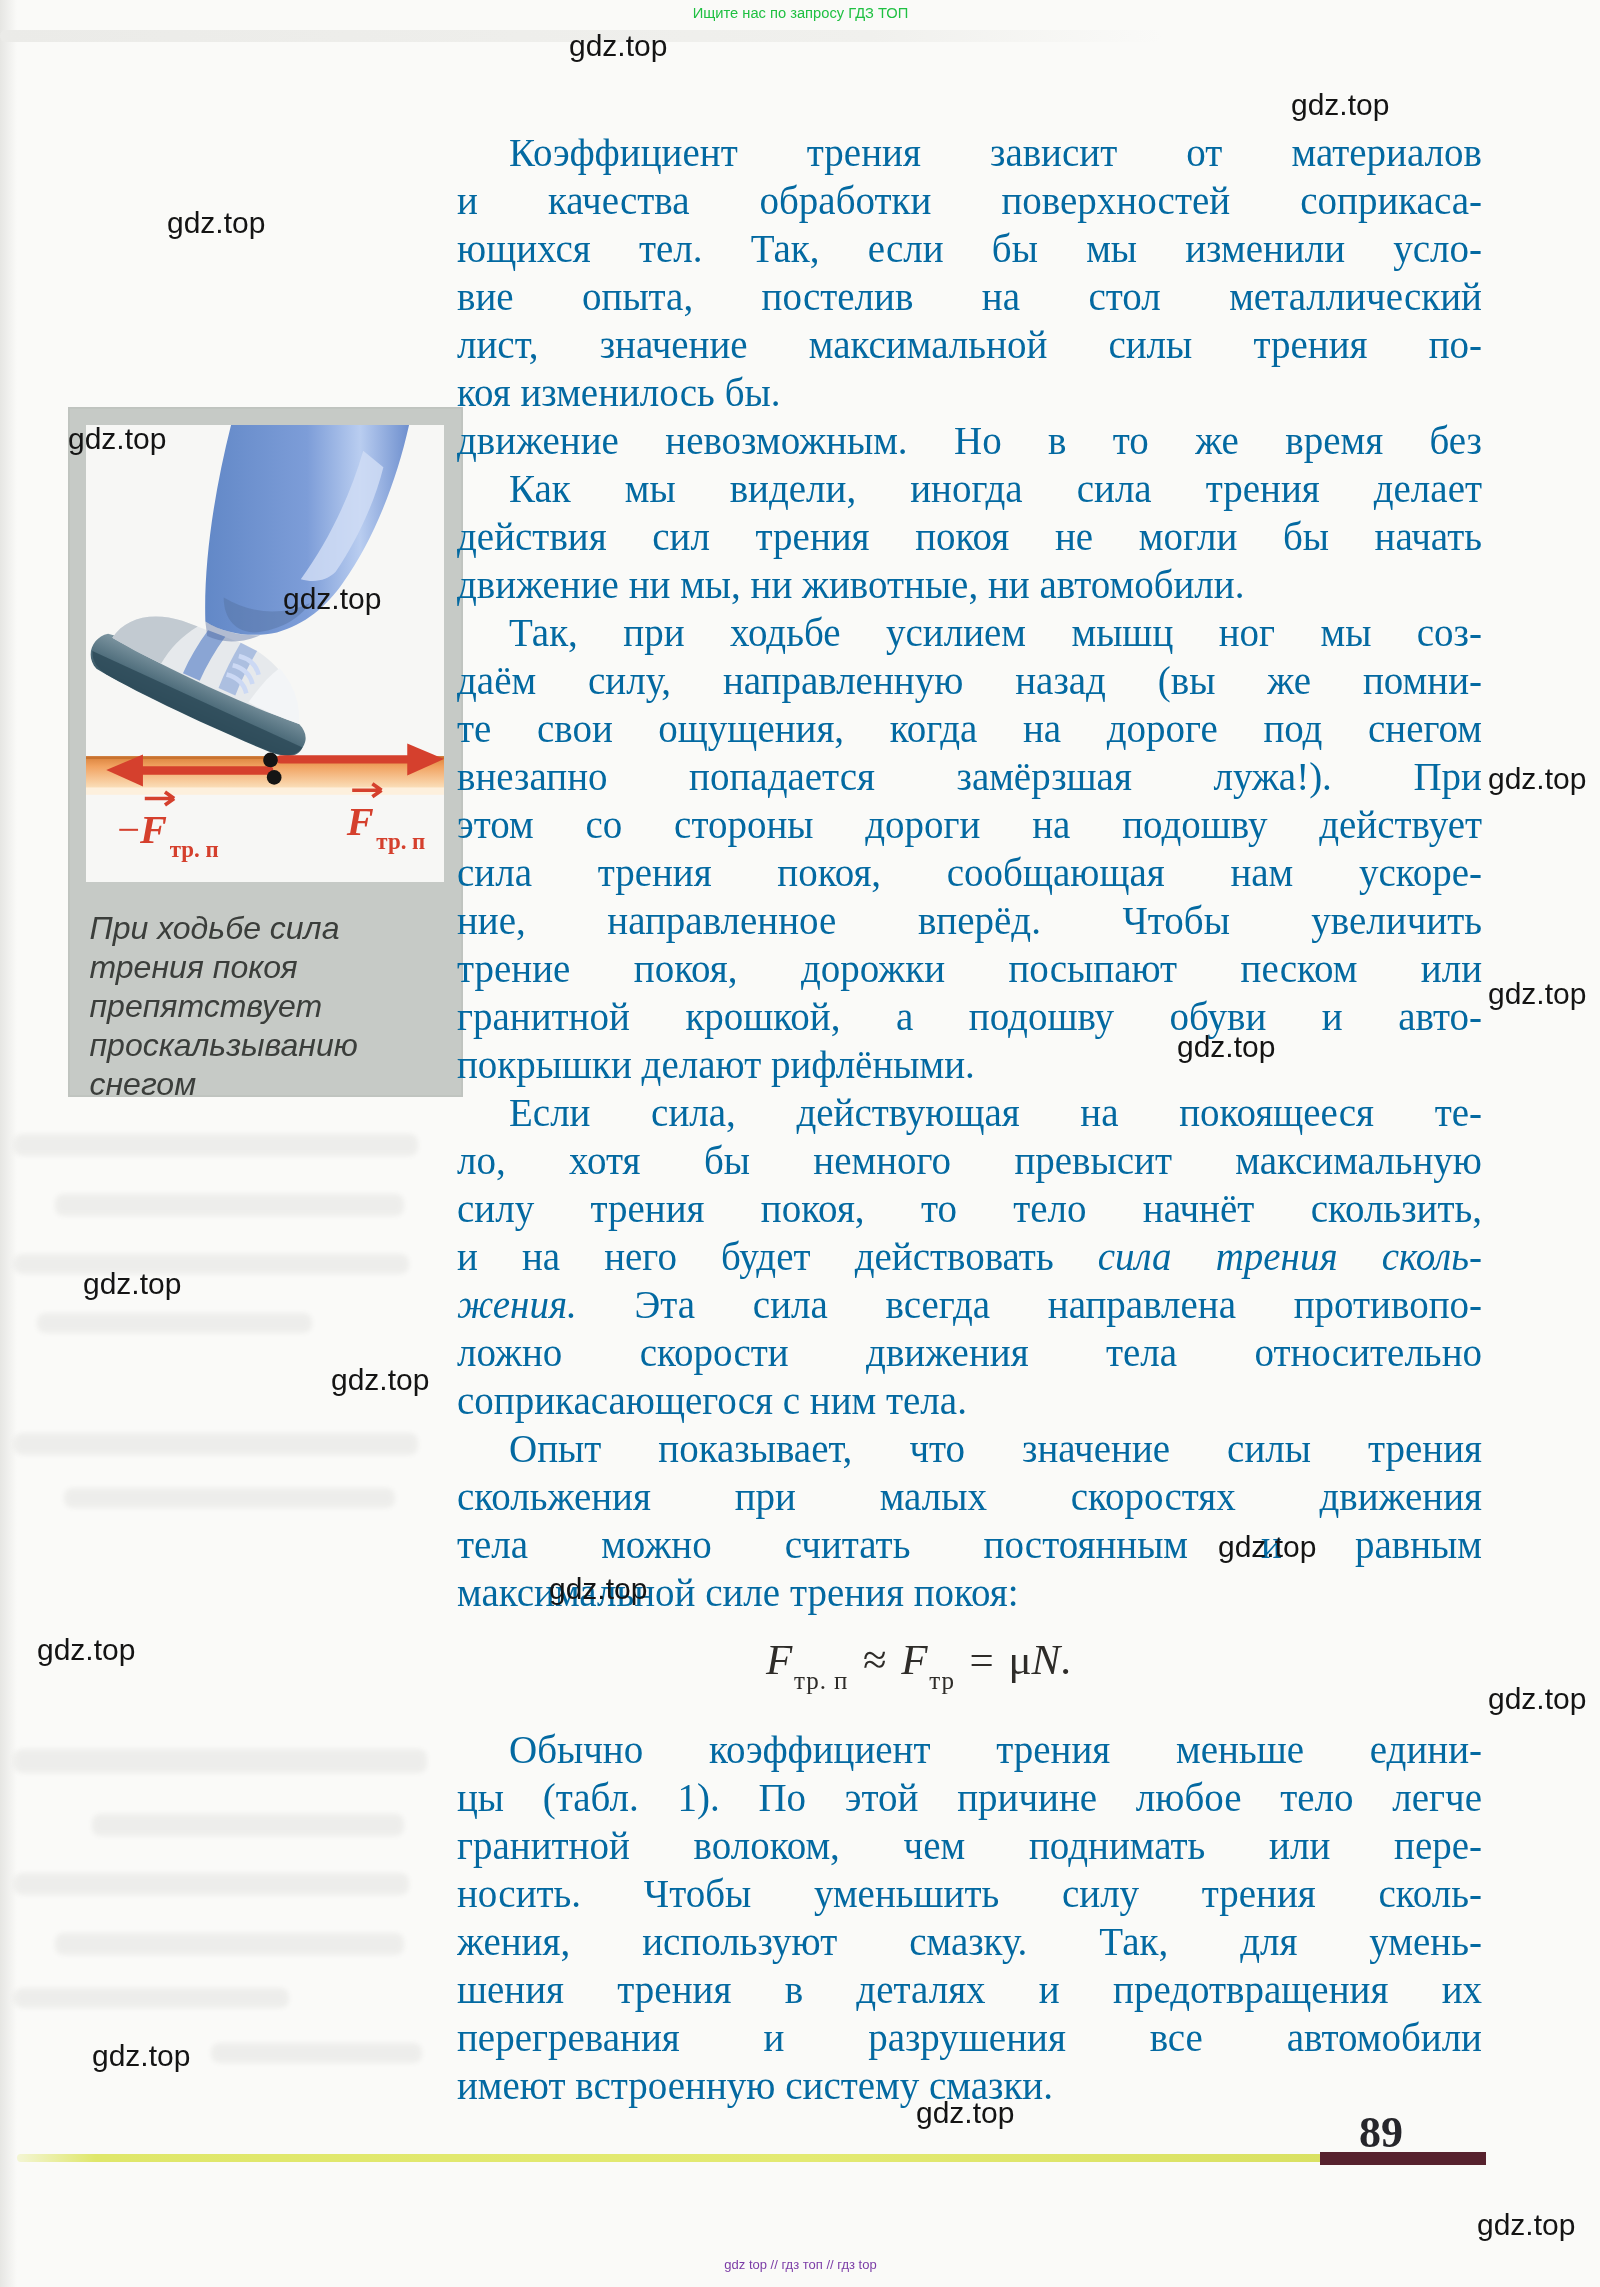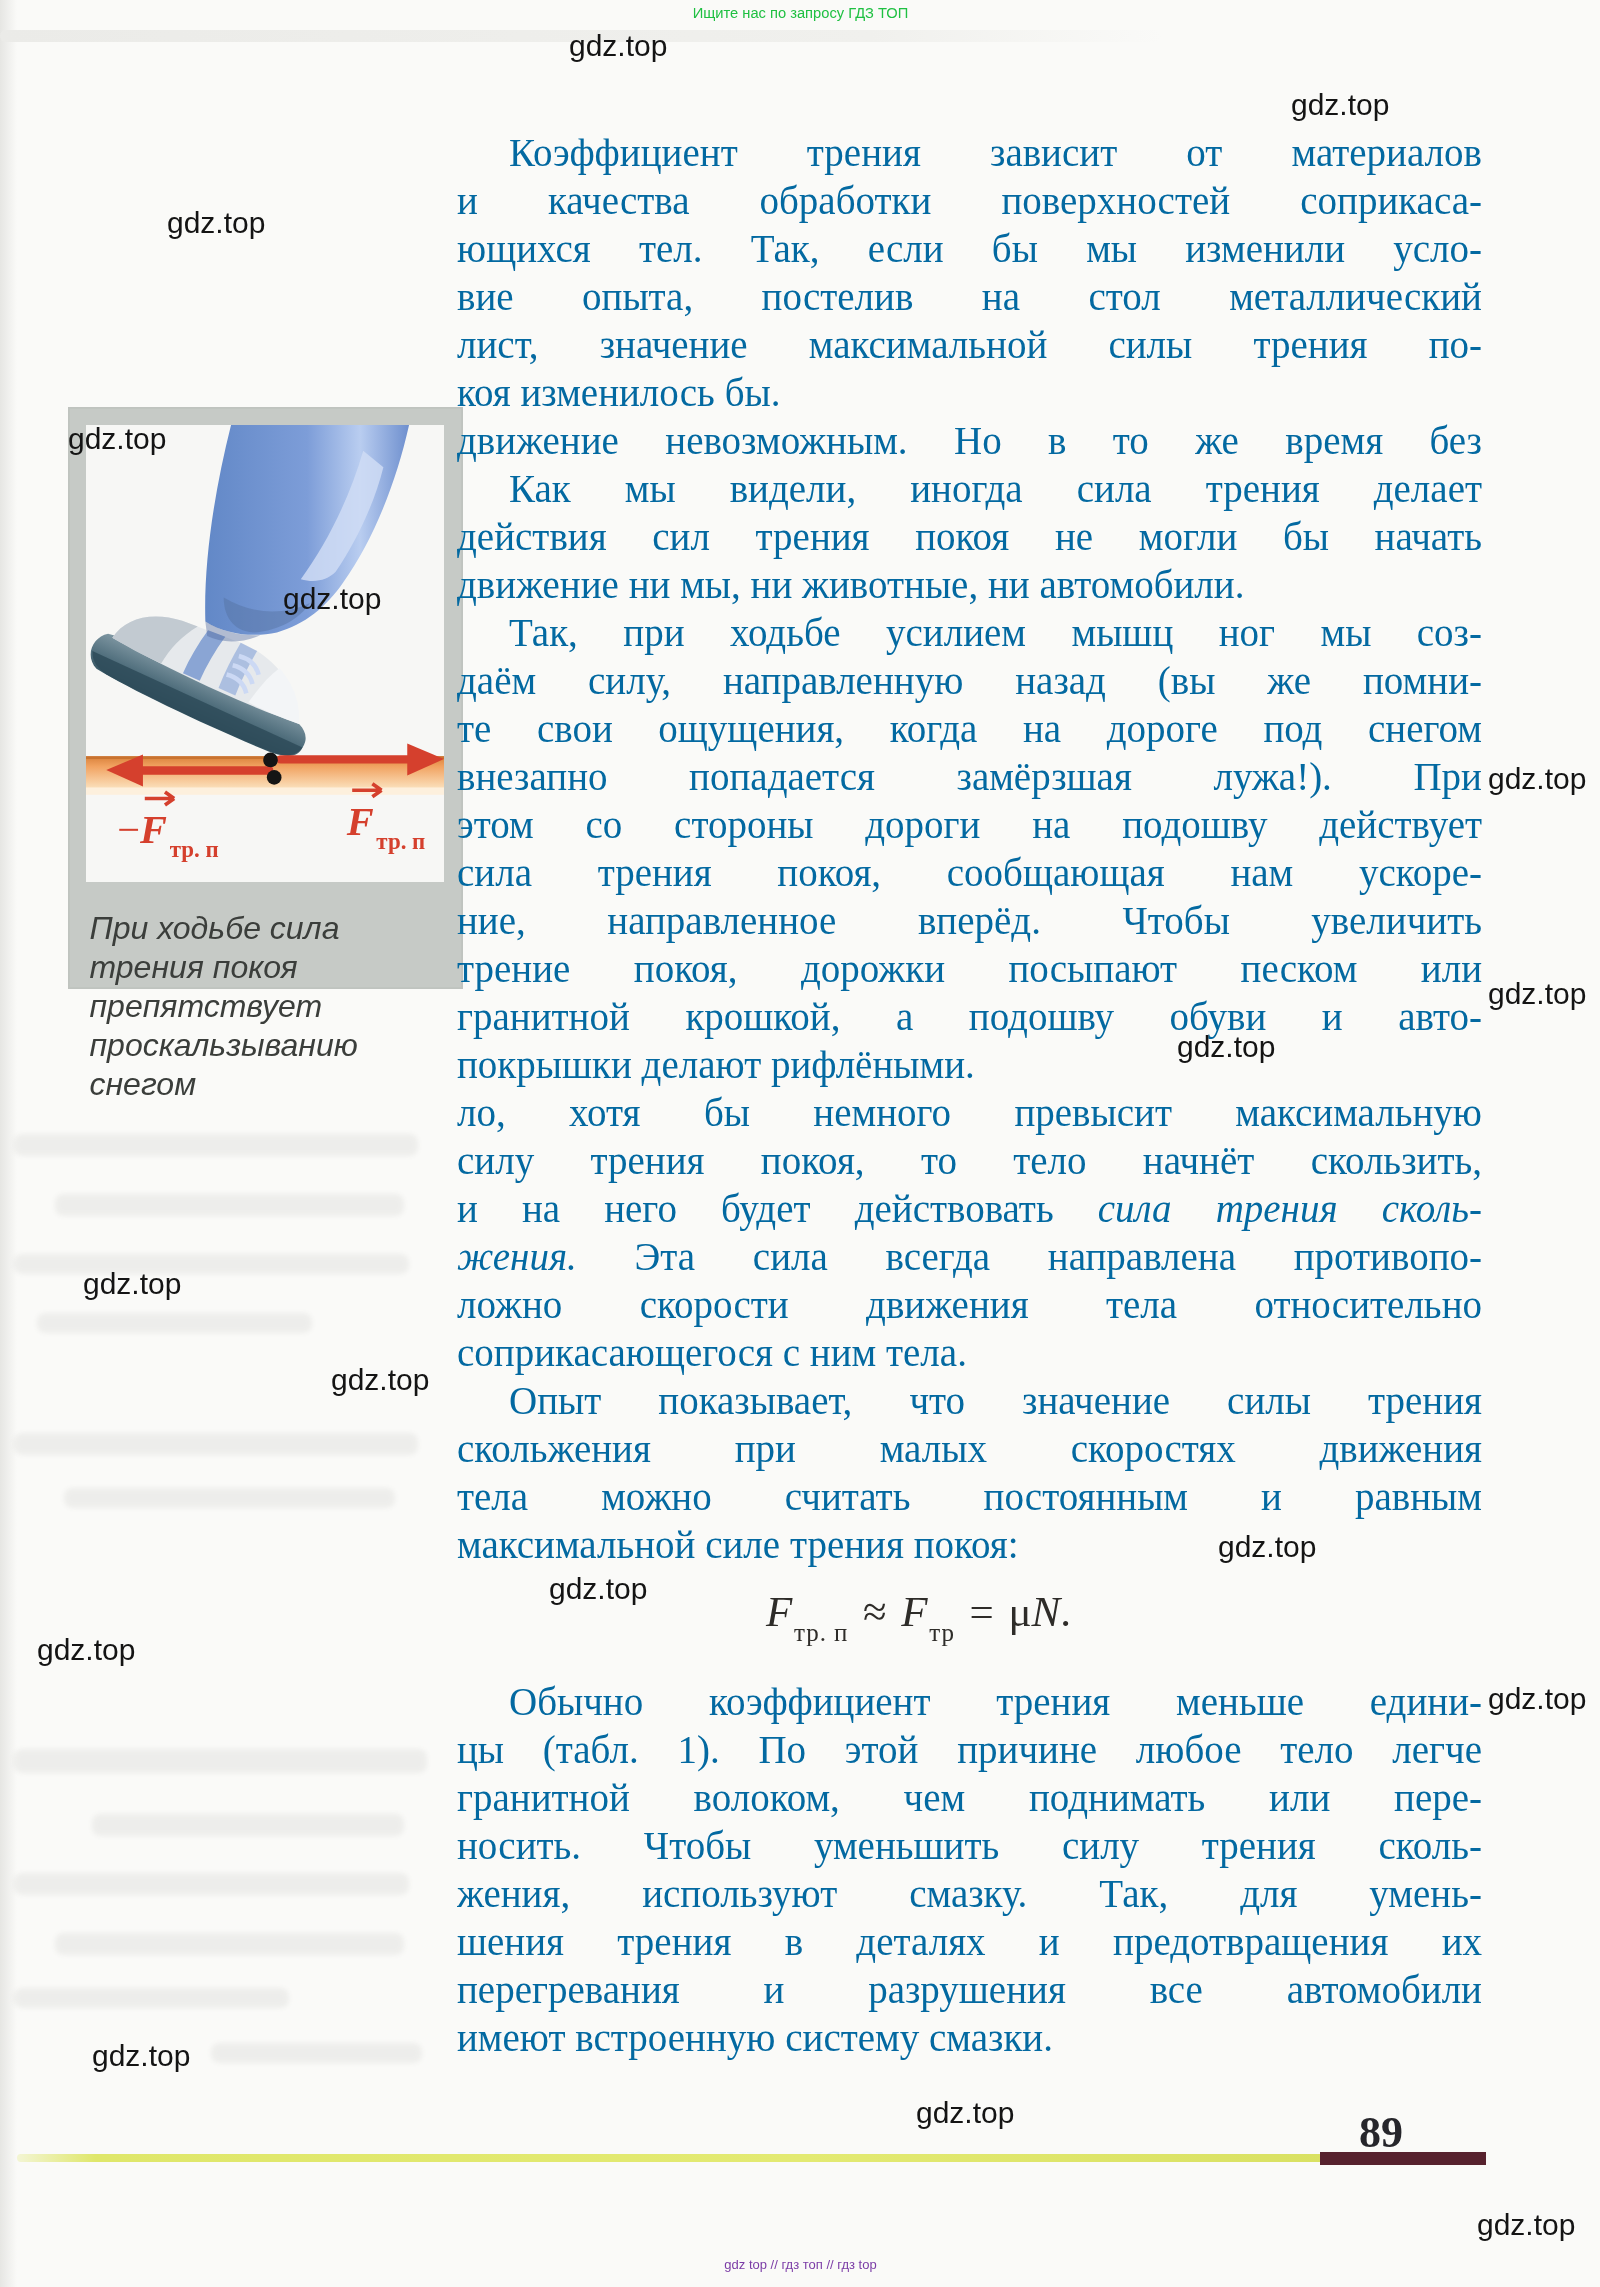--- a/index.html
+++ b/index.html
@@ -13,21 +13,21 @@
     background:linear-gradient(90deg,#e6e6e3,rgba(230,230,227,0));}
   .scan-band{position:absolute;left:0;top:30px;width:1162px;height:12px;border-radius:6.4px;
     background:linear-gradient(90deg,#ebebe8 0%,#f0f0ed 75%,rgba(240,240,237,0));}
   .bleed-line{position:absolute;background:#55554f;opacity:.07;filter:blur(2.8px);border-radius:8.3px;}
 
   
   .promo{position:absolute;top:4.6px;left:0;width:100%;text-align:center;
     font-family:"Liberation Sans",sans-serif;font-size:14.7px;color:#1fc042;}
 
   
-  .figure{position:absolute;left:27.5px;top:392px;width:395px;height:582px;
+  .figure{position:absolute;left:27.5px;top:392px;width:395px;height:690px;
     background:#c6cac6;box-shadow:inset 0 0 0 1.8px #bfc3bf;}
   .figure .pic{position:absolute;left:18.4px;top:18.4px;width:358px;height:457px;background:#f7f7f5;}
   .caption{position:absolute;left:0;top:476px;width:395px;margin:0;padding:26px 17px 0 22px;box-sizing:border-box;font-style:italic;}
   .cap-line{font-family:"Liberation Sans",sans-serif;font-size:32px;line-height:39px;color:#3b3e3b;}
 
   
   .body-col{position:absolute;left:457px;top:129px;width:1025px;}
   .para{margin:0;}
   .line{font-size:39px;line-height:48px;height:48px;color:#0369a1;
     text-align:justify;text-align-last:justify;overflow:hidden;white-space:nowrap;}
@@ -184,20 +184,21 @@
           <div class="line">те свои ощущения, когда на дороге под снегом</div>
           <div class="line">внезапно попадается замёрзшая лужа!). При</div>
           <div class="line">этом со стороны дороги на подошву действует</div>
           <div class="line">сила трения покоя, сообщающая нам ускоре-</div>
           <div class="line">ние, направленное вперёд. Чтобы увеличить</div>
           <div class="line">трение покоя, дорожки посыпают песком или</div>
           <div class="line">гранитной крошкой, а подошву обуви и авто-</div>
           <div class="line last">покрышки делают рифлёными.</div>
         </div>
         <div class="para">
+          <div class="line first">Если сила, действующая на покоящееся те-</div>
           <div class="line">ло, хотя бы немного превысит максимальную</div>
           <div class="line">силу трения покоя, то тело начнёт скользить,</div>
           <div class="line">и на него будет действовать <i>сила трения сколь-</i></div>
           <div class="line"><i>жения.</i> Эта сила всегда направлена противопо-</div>
           <div class="line">ложно скорости движения тела относительно</div>
           <div class="line last">соприкасающегося с ним тела.</div>
         </div>
         <div class="para">
           <div class="line first">Опыт показывает, что значение силы трения</div>
           <div class="line">скольжения при малых скоростях движения</div>

